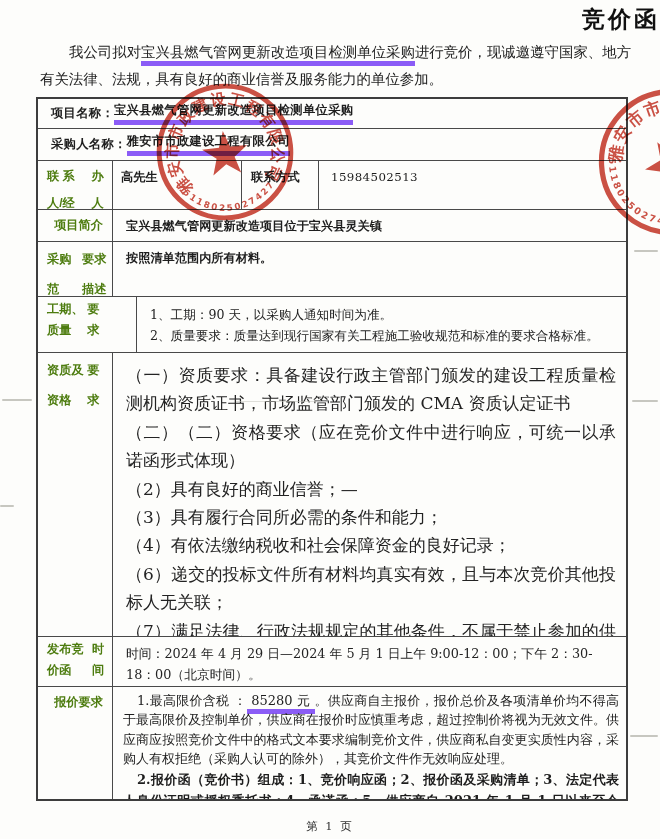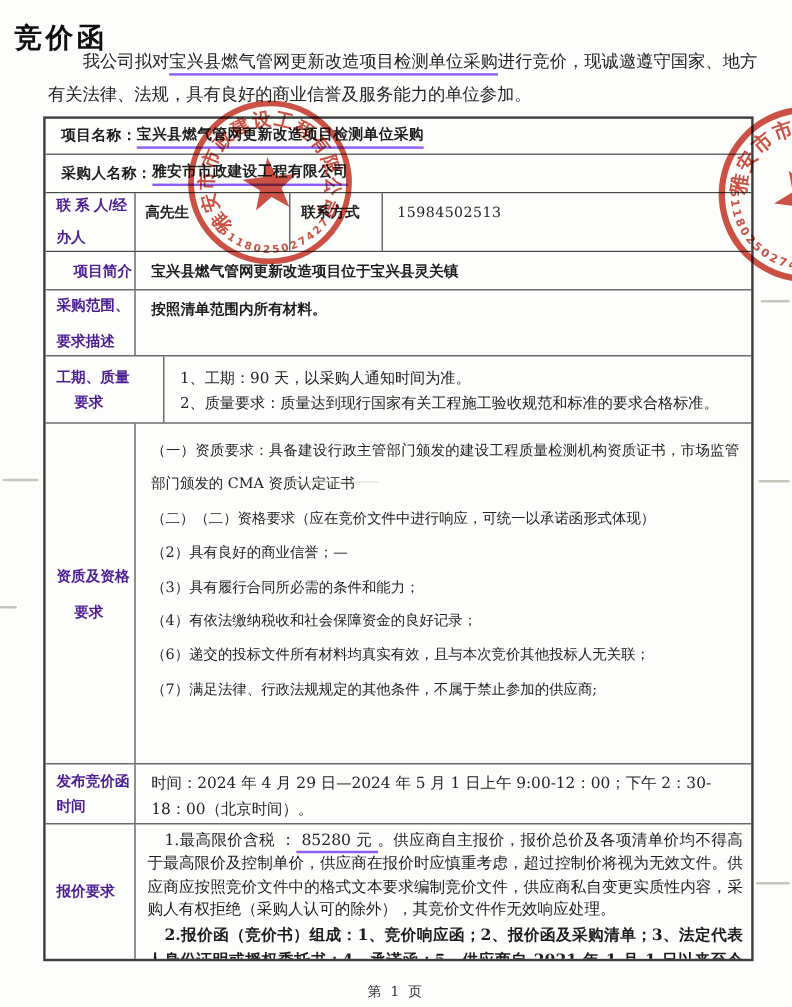--- a/index.html
+++ b/index.html
@@ -2,46 +2,46 @@
 <html><head>
 <meta charset="utf-8">
 <style>
   html,body { margin:0; padding:0; background:#ffffff; }
   .page {
     position:relative; width:660px; height:839px; overflow:hidden;
     background:#fdfdfb; color:#1e1e1e;
     font-family:"DejaVu Serif", serif;
   }
   .title {
-    position:absolute; top:4px; left:0; right:0; margin:12px;
-    text-align:left; font:bold 23px/30px "Liberation Sans", sans-serif;
+    position:absolute; top:4px; left:0; right:0; margin:0;
+    text-align:right; font:bold 23px/30px "Liberation Sans", sans-serif;
     letter-spacing:3px; color:#101010;
   }
   .intro {
     position:absolute; top:39px; left:40px; width:591px; margin:0;
     font-size:14.4px; line-height:26.5px; text-align:justify;
     text-indent:29px; color:#222;
   }
-  .u { border-bottom:2px solid #8b5cf6; padding-bottom:1px; }
+  .u { border-bottom:5px solid #8b5cf6; padding-bottom:1px; }
   .b { font-family:Liberation Sans, sans-serif; font-weight:bold; }
 
   
   .btable {
     position:absolute; top:97px; left:36px; width:592px;
     border:2px solid #3d3d3d; box-sizing:border-box;
     font-size:12.5px;
   }
   .row { display:flex; box-sizing:border-box; border-bottom:1px solid #494949; }
   .row:last-child { border-bottom:none; }
   .cell { box-sizing:border-box; overflow:hidden; }
   .cell + .cell { border-left:1px solid #494949; }
   .lbl {
-    width:74px; flex:none; display:flex; flex-direction:column; justify-content:center;
+    width:74px; flex:none; display:flex; flex-direction:row; justify-content:center;
     padding:2px 2px 2px 9px;
-    font:bold 12.2px/26px "Liberation Sans", sans-serif; color:#4c1d95;
+    font:bold 12.2px/26px "Liberation Sans", sans-serif; color:#4d7c0f;
   }
   .lbl .ctr { text-align:center; padding-right:9px; }
   .grow { flex:1; }
   .full { flex:1; display:flex; align-items:center; padding-left:13px; }
   .full .b { font-size:12.3px; letter-spacing:0.3px; }
 
   .r1 { height:30px; } .r2 { height:32px; }
   .r3 { height:49px; } .r4 { height:32px;text-align:right; }
   .r5 { height:55px; } .r6 { height:56px;gap:24px; }
   .r7 { height:284px; } .r8 { height:50px; }
@@ -55,21 +55,21 @@
   .c-phone  { flex:1; padding:8px 0 0 12px; font:11.8px/16px "DejaVu Serif", serif; letter-spacing:0.4px; }
 
   .r4 .grow { display:flex; align-items:center; padding-left:13px;
               font:bold 12.2px/16px "Liberation Sans", sans-serif; }
   .r5 .lbl { line-height:30px; }
   .r5 .grow { padding:7px 8px 0 13px; font:bold 12.2px/18px "Liberation Sans", sans-serif; }
   .r6 .lbl { line-height:21px; }
   .r6 .grow { padding:7px 8px 0 13px; font-size:12.6px; line-height:21px; color:#232323; }
   .r7 .lbl { line-height:30px; }
   .r7 .grow { padding:8px 10px 0 13px; }
-  .qitem { font-size:12px; line-height:28.4px; text-align:justify; color:#232323; }
+  .qitem { font-size:17px; line-height:28.4px; text-align:justify; color:#232323; }
   .r8 .lbl { line-height:21px; }
   .r8 .grow { padding:6px 8px 0 13px; font-size:12.8px; line-height:21px; color:#232323; }
   .r9 .lbl { justify-content:center; }
   .r9 .grow { padding:4px 7px 0 10px; }
   .r9 p { margin:0; text-align:justify; color:#1d1d1d; }
   .qp1 { font-size:13px; line-height:19.4px; text-indent:14px; }
   .qp2 { font-size:13px; line-height:21.4px; text-indent:14px; font-weight:bold; }
 
   .footer {
     position:absolute; top:819px; left:0; right:0; text-align:center;

